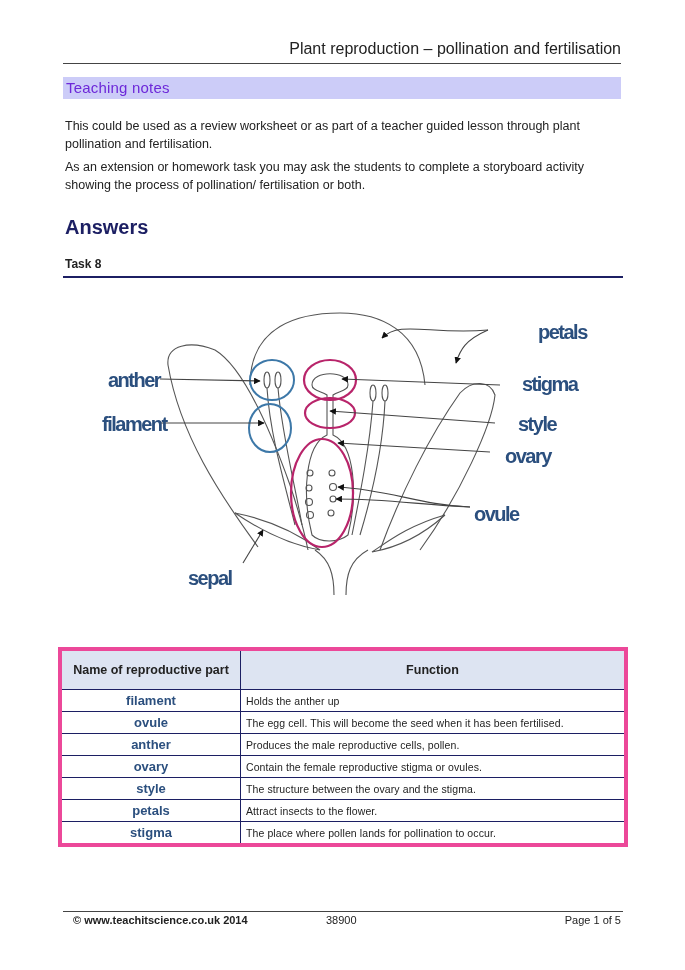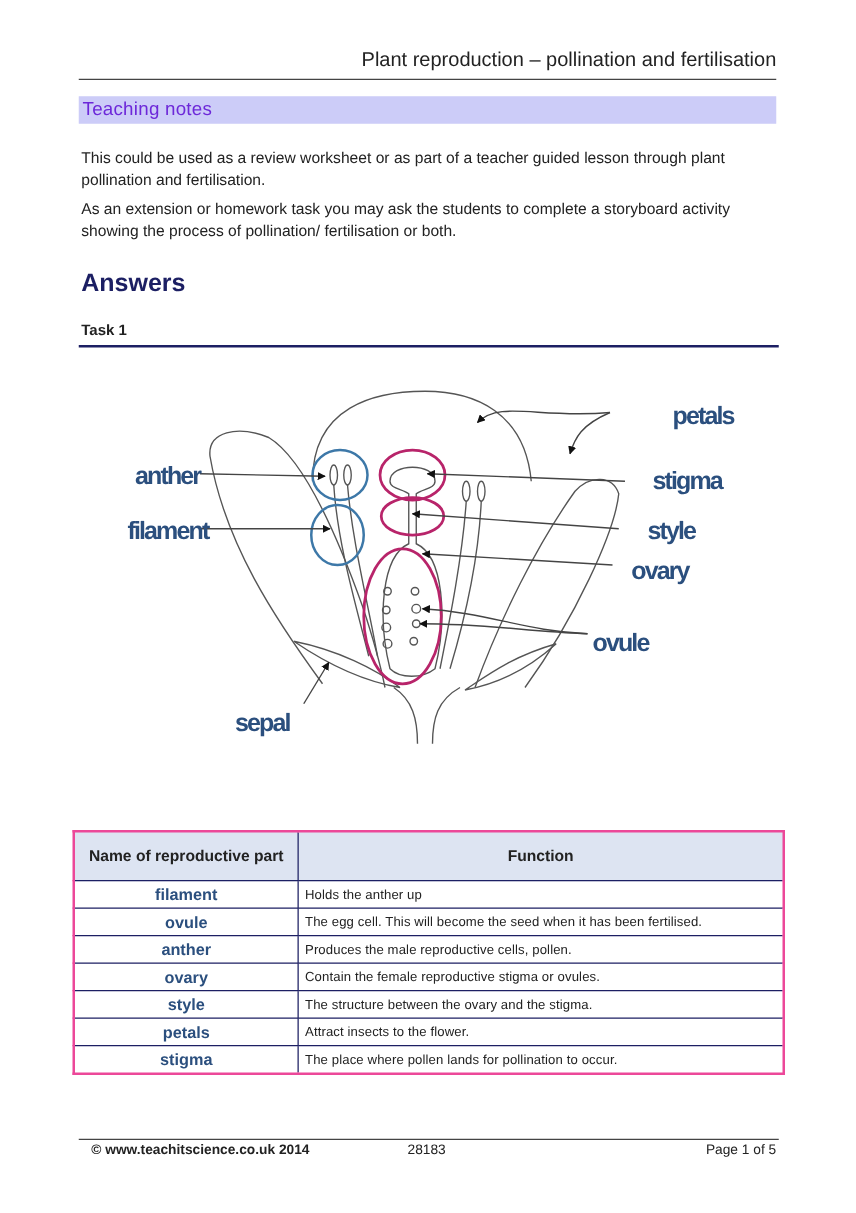--- a/index.html
+++ b/index.html
@@ -9,21 +9,21 @@
     .section-band { position: absolute; left: 63px; top: 77px; width: 558px; height: 22px; background: #ccccf8; }
     .section-band span { position: absolute; left: 3px; top: 2px; font-size: 15px; color: #6d28d9; letter-spacing: 0.2px; }
     .notes { position: absolute; left: 65px; top: 117px; width: 560px; font-size: 12.5px; line-height: 18px; color: #222; }
     .notes p { margin: 0 0 5px 0; }
     .answers-heading { position: absolute; left: 65px; top: 216px; font-size: 20px; font-weight: bold; color: #1c1f63; }
     .task-heading { position: absolute; left: 65px; top: 257px; font-size: 12px; font-weight: bold; color: #222; }
     .task-rule { position: absolute; left: 63px; width: 560px; top: 276px; height: 2px; background: #1c1f63; }
     .diagram { position: absolute; left: 90px; top: 295px; width: 520px; height: 320px; }
     .diagram svg { width: 520px; height: 320px; }
     .diagram .lbl { font-family: "Liberation Sans", sans-serif; font-weight: bold; fill: #2b4f7e; font-size: 20px; letter-spacing: -1.5px; }
-    table.answers { position: absolute; left: 58px; top: 664px; width: 570px; border-collapse: collapse; border: 2px solid #ec4899; }
+    table.answers { position: absolute; left: 58px; top: 647px; width: 570px; border-collapse: collapse; border: 4px solid #ec4899; }
     table.answers th, table.answers td { border: 1.5px solid #1c1f63; }
     table.answers th { background: #dde4f2; font-size: 12.5px; font-weight: bold; color: #222; height: 38px; padding: 0 4px; }
     table.answers td { height: 21px; padding: 0; }
     table.answers td.name { width: 178px; text-align: center; font-size: 13px; font-weight: bold; color: #2b4f7e; }
     table.answers td.func { font-size: 10.5px; color: #222; padding-left: 5px; letter-spacing: 0.1px; margin-top: 48px; }
     .footer-rule { position: absolute; left: 63px; width: 560px; top: 911px; height: 1px; background: #444; }
     .footer { position: absolute; top: 914px; font-size: 11px; color: #222; }
     .footer-left { left: 73px; font-weight: bold; }
     .footer-mid { left: 326px; }
     .footer-right { right: 64px; }
@@ -37,21 +37,21 @@
 <div class="section-band">
   <span>Teaching notes</span>
 </div>
 
 <div class="notes">
   <p>This could be used as a review worksheet or as part of a teacher guided lesson through plant pollination and fertilisation.</p>
   <p>As an extension or homework task you may ask the students to complete a storyboard activity showing the process of pollination/ fertilisation or both.</p>
 </div>
 
 <div class="answers-heading">Answers</div>
-<div class="task-heading">Task 1</div>
+<div class="task-heading">Task 8</div>
 <div class="task-rule"></div>
 
 <div class="diagram">
   <svg viewBox="0 0 520 320" xmlns="http://www.w3.org/2000/svg">
     <defs>
       <marker id="arr" viewBox="0 0 10 10" refX="9" refY="5" markerWidth="6" markerHeight="6" orient="auto">
         <path d="M0,0 L10,5 L0,10 z" fill="#111"></path>
       </marker>
     </defs>
     <g fill="none" stroke="#555" stroke-width="1.1">
@@ -158,14 +158,14 @@
     </tr>
     <tr>
       <td class="name">stigma</td>
       <td class="func">The place where pollen lands for pollination to occur.</td>
     </tr>
   </tbody>
 </table>
 
 <div class="footer-rule"></div>
 <div class="footer footer-left">© www.teachitscience.co.uk 2014</div>
-<div class="footer footer-mid">28183</div>
+<div class="footer footer-mid">38900</div>
 <div class="footer footer-right">Page 1 of 5</div>
 
 </body></html>

